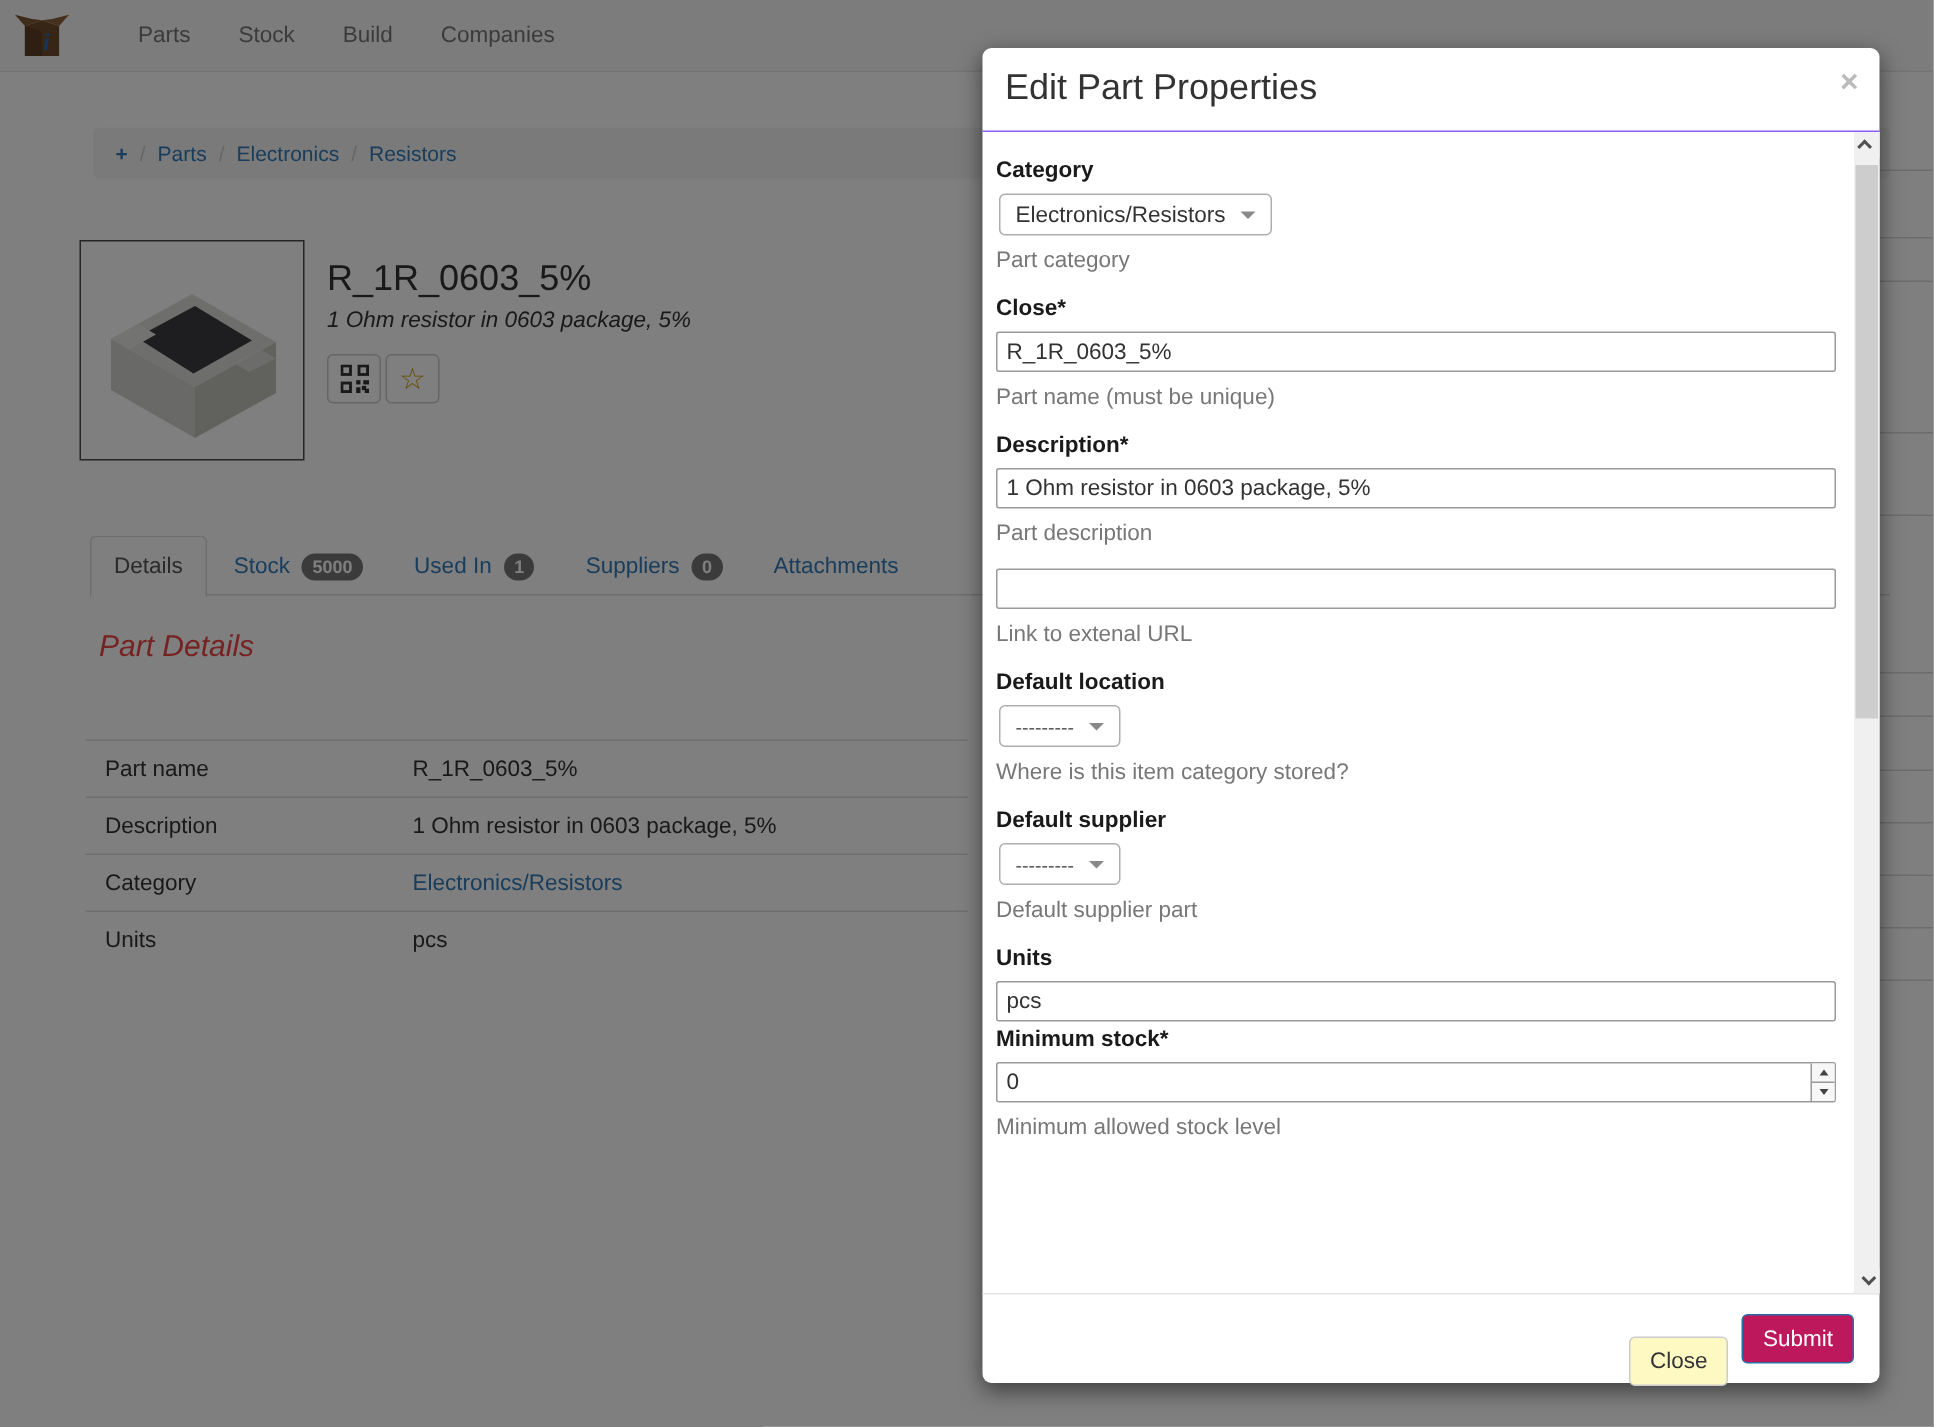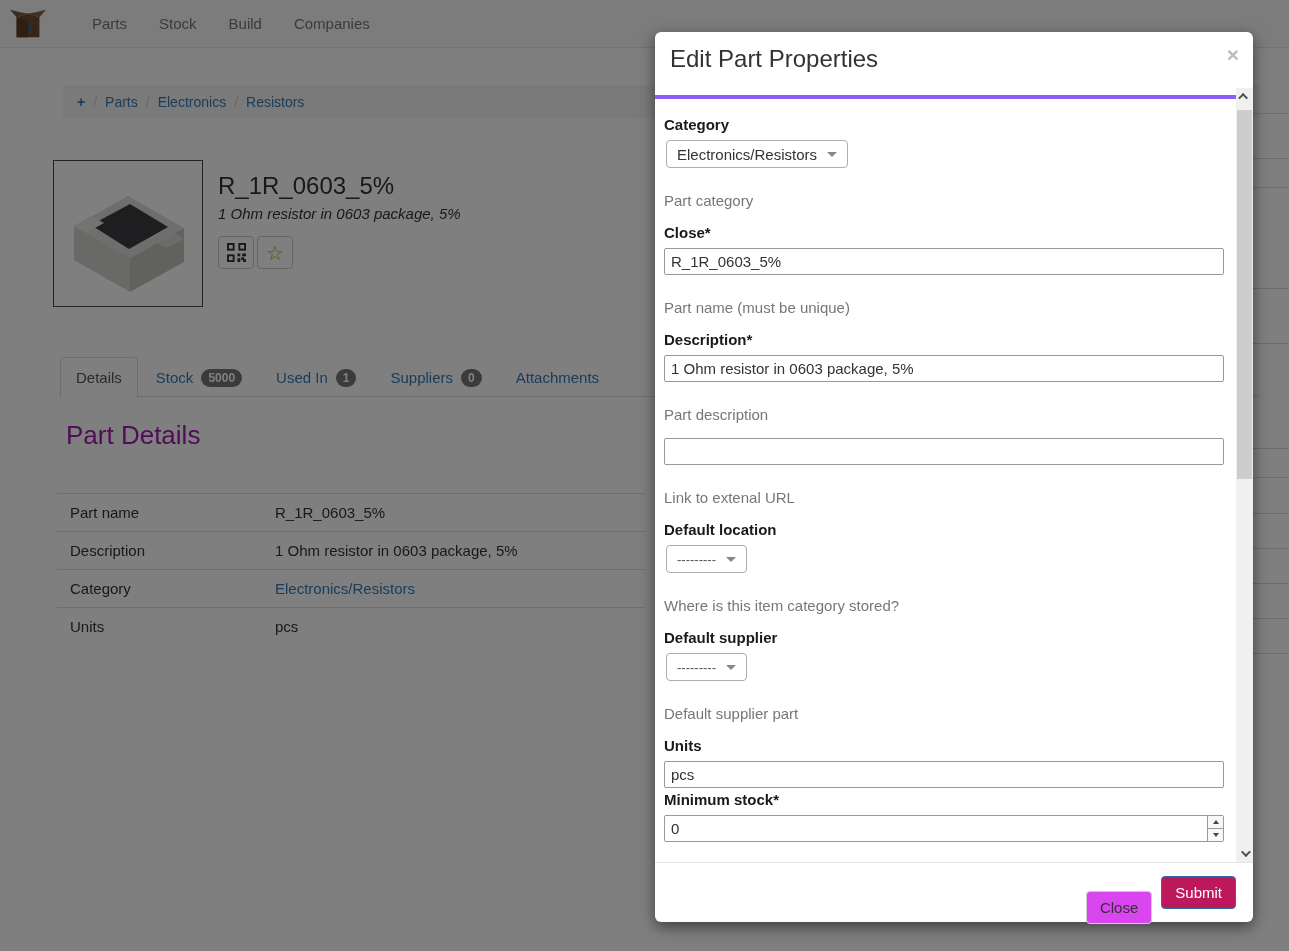--- a/index.html
+++ b/index.html
@@ -48,60 +48,60 @@
     padding:10px 15px; margin-right:2px; color:#337ab7; cursor:pointer;
     display:flex; align-items:center; gap:8px; border:1px solid transparent;
     border-radius:4px 4px 0 0; height:41px;
   }
   .tab.active { background:#fff; border-color:#ddd #ddd #fff; color:#555;text-align:center; }
   .badge {
     background:#777; color:#fff; font-size:12px; font-weight:bold;
     border-radius:10px; padding:3px 7px; line-height:1;
   }
 
-  .page-heading { position:absolute; top:420px; left:66px; font-size:26px; color:#a21caf; }
+  .page-heading { position:absolute; top:420px; left:66px; font-size:20px; color:#ef4444;font-style:italic; }
 
   .details-table { position:absolute; top:493px; left:57px; width:588px; border-top:1px solid #ddd; font-size:15px; }
   .dt-row { display:flex; border-bottom:1px solid #ddd; }
   .dt-row:last-child { border-bottom:none; }
   .dt-label { width:210px; padding:10px 8px 10px 13px; color:#333; }
   .dt-value { flex:1; padding:10px 8px; color:#333; }
   .dt-value.link { color:#337ab7; cursor:pointer; }
 
   .bg-line { position:absolute; left:660px; right:0; height:1px; background:#d9d9d9; }
 
   
   .backdrop { position:absolute; inset:0; background:rgba(0,0,0,0.5); z-index:50; }
   .modal {
     position:absolute; z-index:100; left:655px; top:32px; width:598px; height:890px;
     background:#fff; border-radius:6px; box-shadow:0 5px 15px rgba(0,0,0,.5);
     display:flex; flex-direction:column;
   }
-  .modal-header { position:relative; height:68px; border-bottom:4px solid #8b5cf6; padding:13px 15px; }
+  .modal-header { position:relative; height:56px; border-bottom:1px solid #8b5cf6; padding:13px 15px; }
   .modal-title { font-size:24px; color:#333; }
   .modal-close {
     position:absolute; top:12px; right:14px; font-size:21px; font-weight:bold;
     color:#bbb; cursor:pointer; line-height:1;
   }
   .modal-body { position:relative; height:774px; overflow:hidden; padding:17px 28px 0 9px; }
   .modal-footer {
     height:60px; border-top:1px solid #e5e5e5; display:flex; justify-content:flex-end;
     align-items:center; gap:9px; padding:0 17px;
   }
   .btn { font-size:15px; border-radius:4px; padding:7px 13px; cursor:pointer; border:1px solid transparent; }
-  .btn-default { background:#d946ef; border-color:#ccc; color:#333;margin-top:30px; }
+  .btn-default { background:#fef9c3; border-color:#ccc; color:#333;margin-top:30px; }
   .btn-primary { background:#be185d; border-color:#2e6da4; color:#fff; }
 
   .fg { margin-bottom:15px; }
   .fg label { display:block; font-size:15px; font-weight:bold; color:#1a1a1a; margin-bottom:7px; }
   .form-control {
     width:560px; height:27px; border:1px solid #9a9a9a; border-radius:2px;
     font-size:15px; color:#333; padding:2px 6px; font-family:"Liberation Sans", sans-serif;
   }
-  .help { font-size:15px; color:#777; margin-top:24px; }
+  .help { font-size:15px; color:#777; margin-top:8px; }
   .select-btn {
     display:inline-flex; align-items:center; gap:10px; height:28px;
     border:1px solid #adadad; border-radius:4px; background:#fff; padding:0 10px;
     font-size:15px; color:#333; cursor:pointer;
   }
   .caret {
     width:0; height:0; border-left:5px solid transparent; border-right:5px solid transparent;
     border-top:5px solid #888;
   }
   .select-dashes { font-size:13px; color:#555; letter-spacing:0; }

